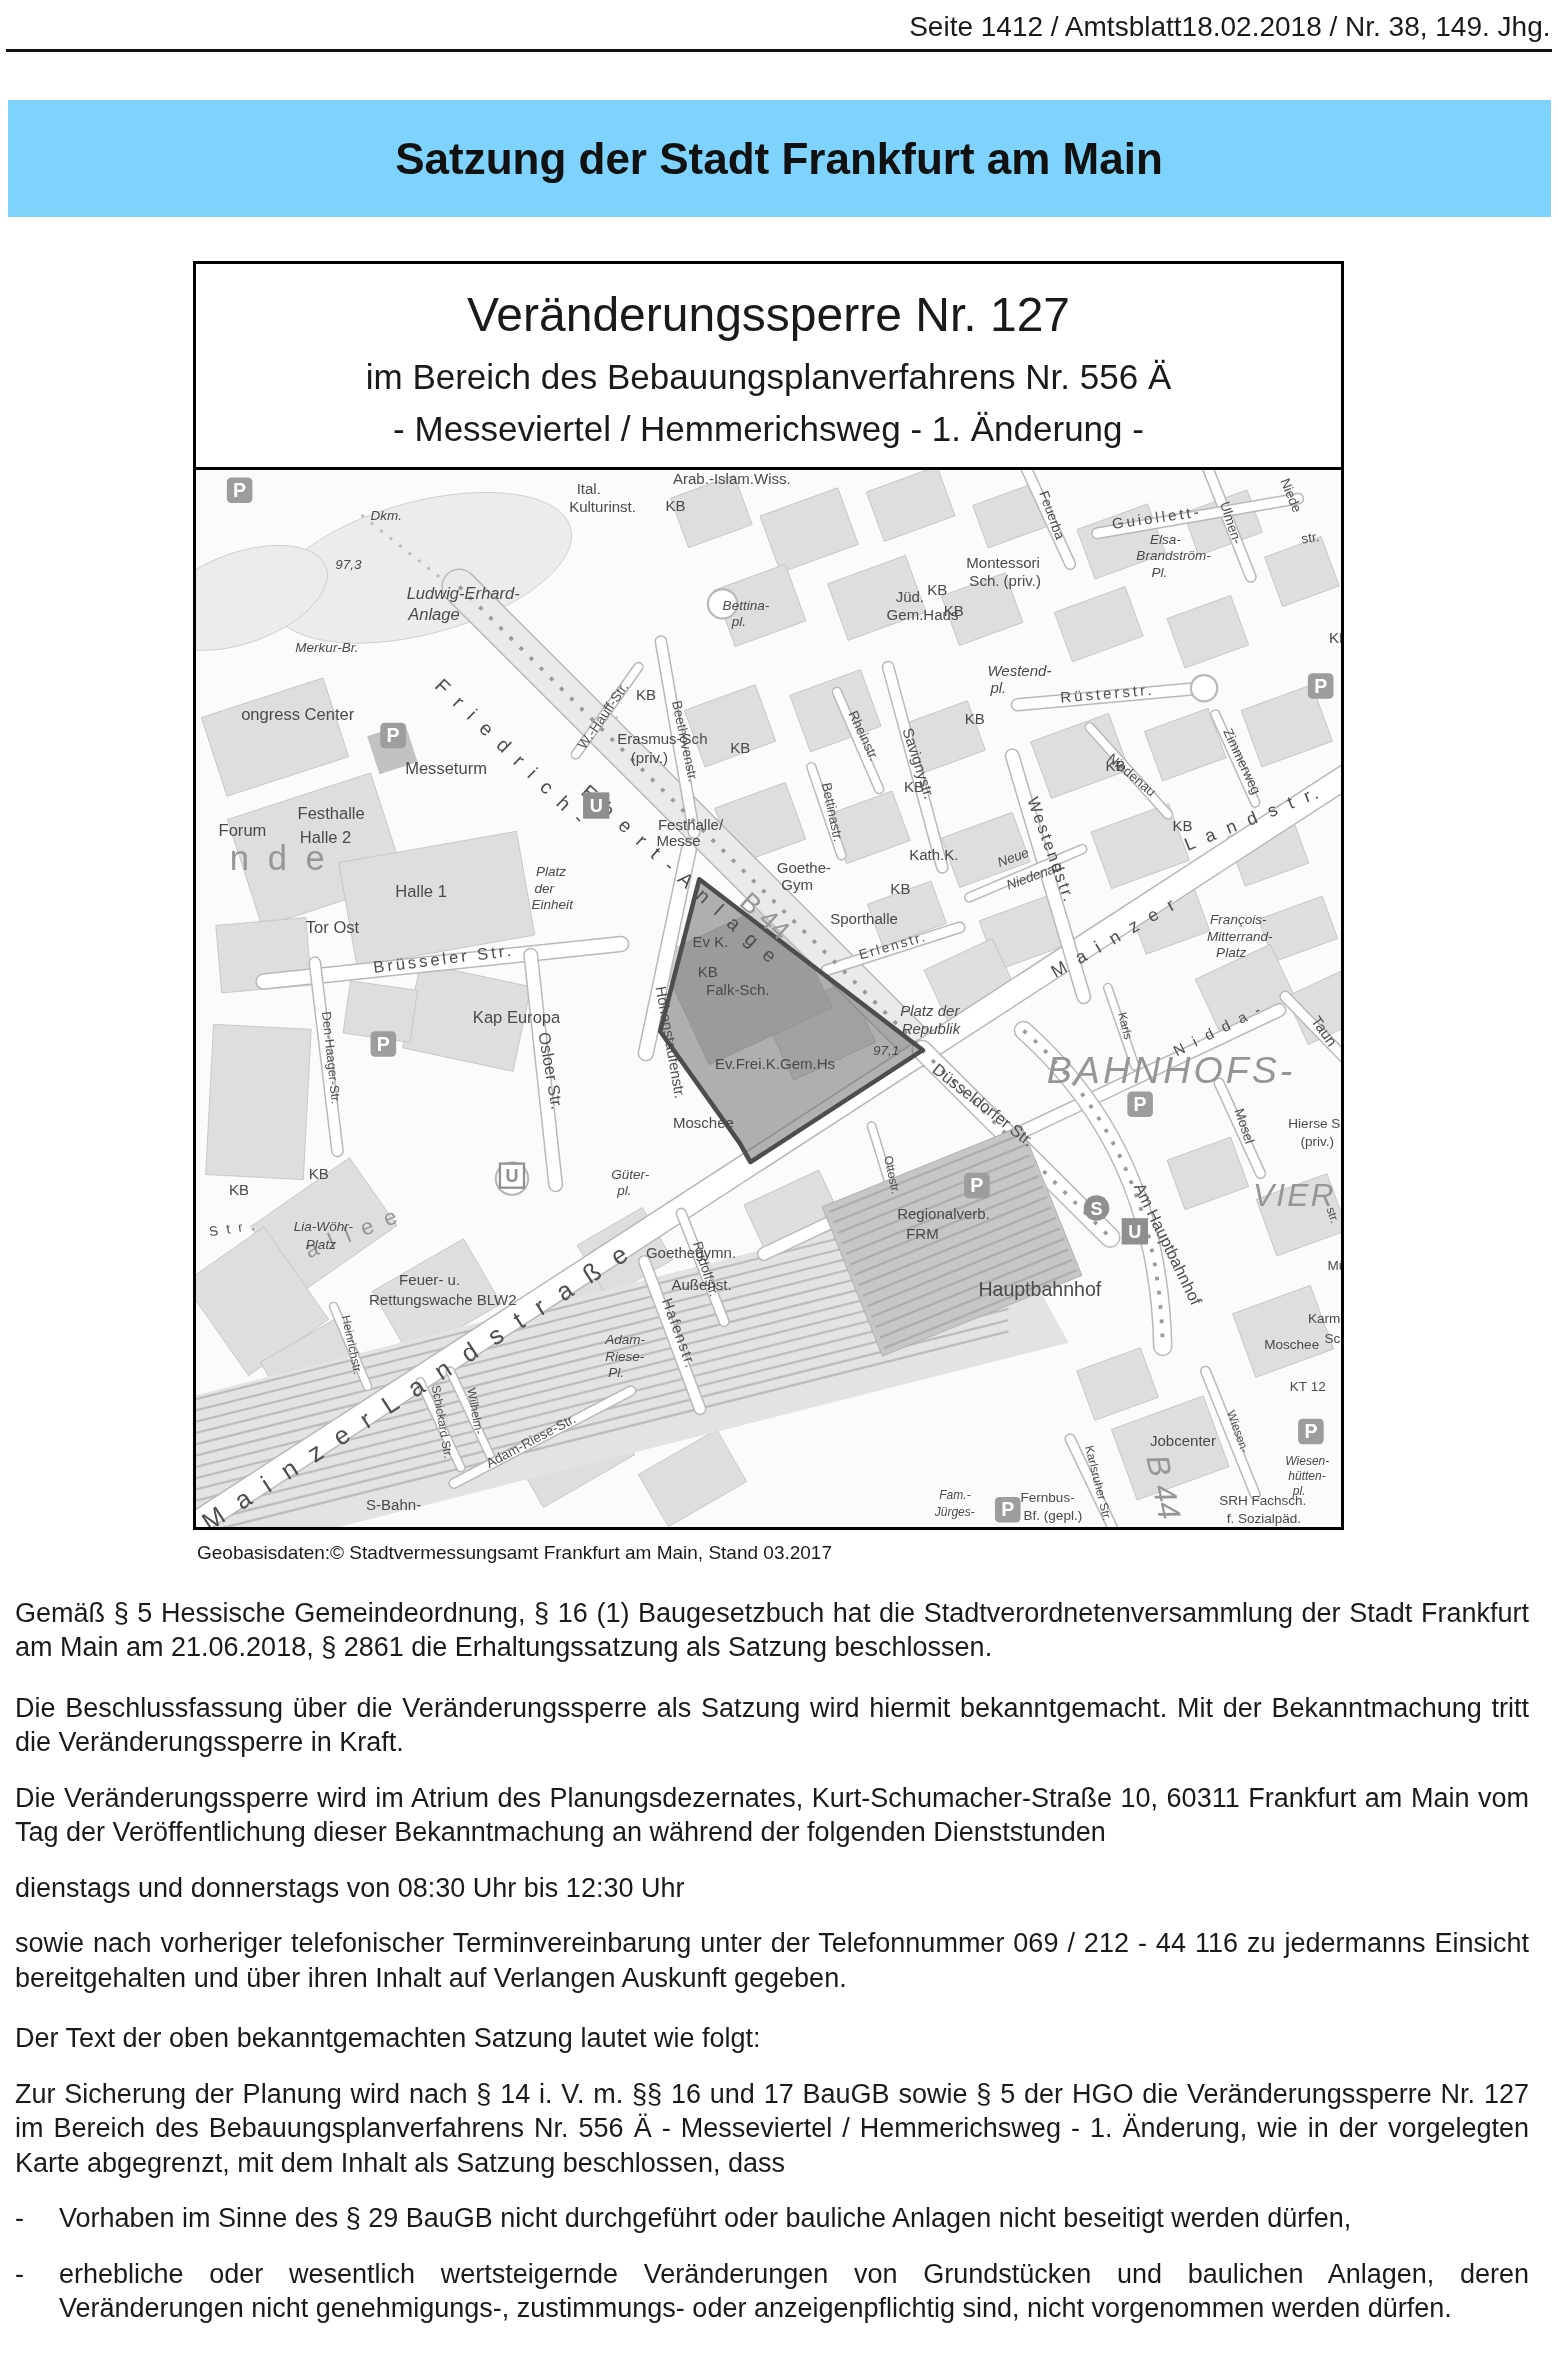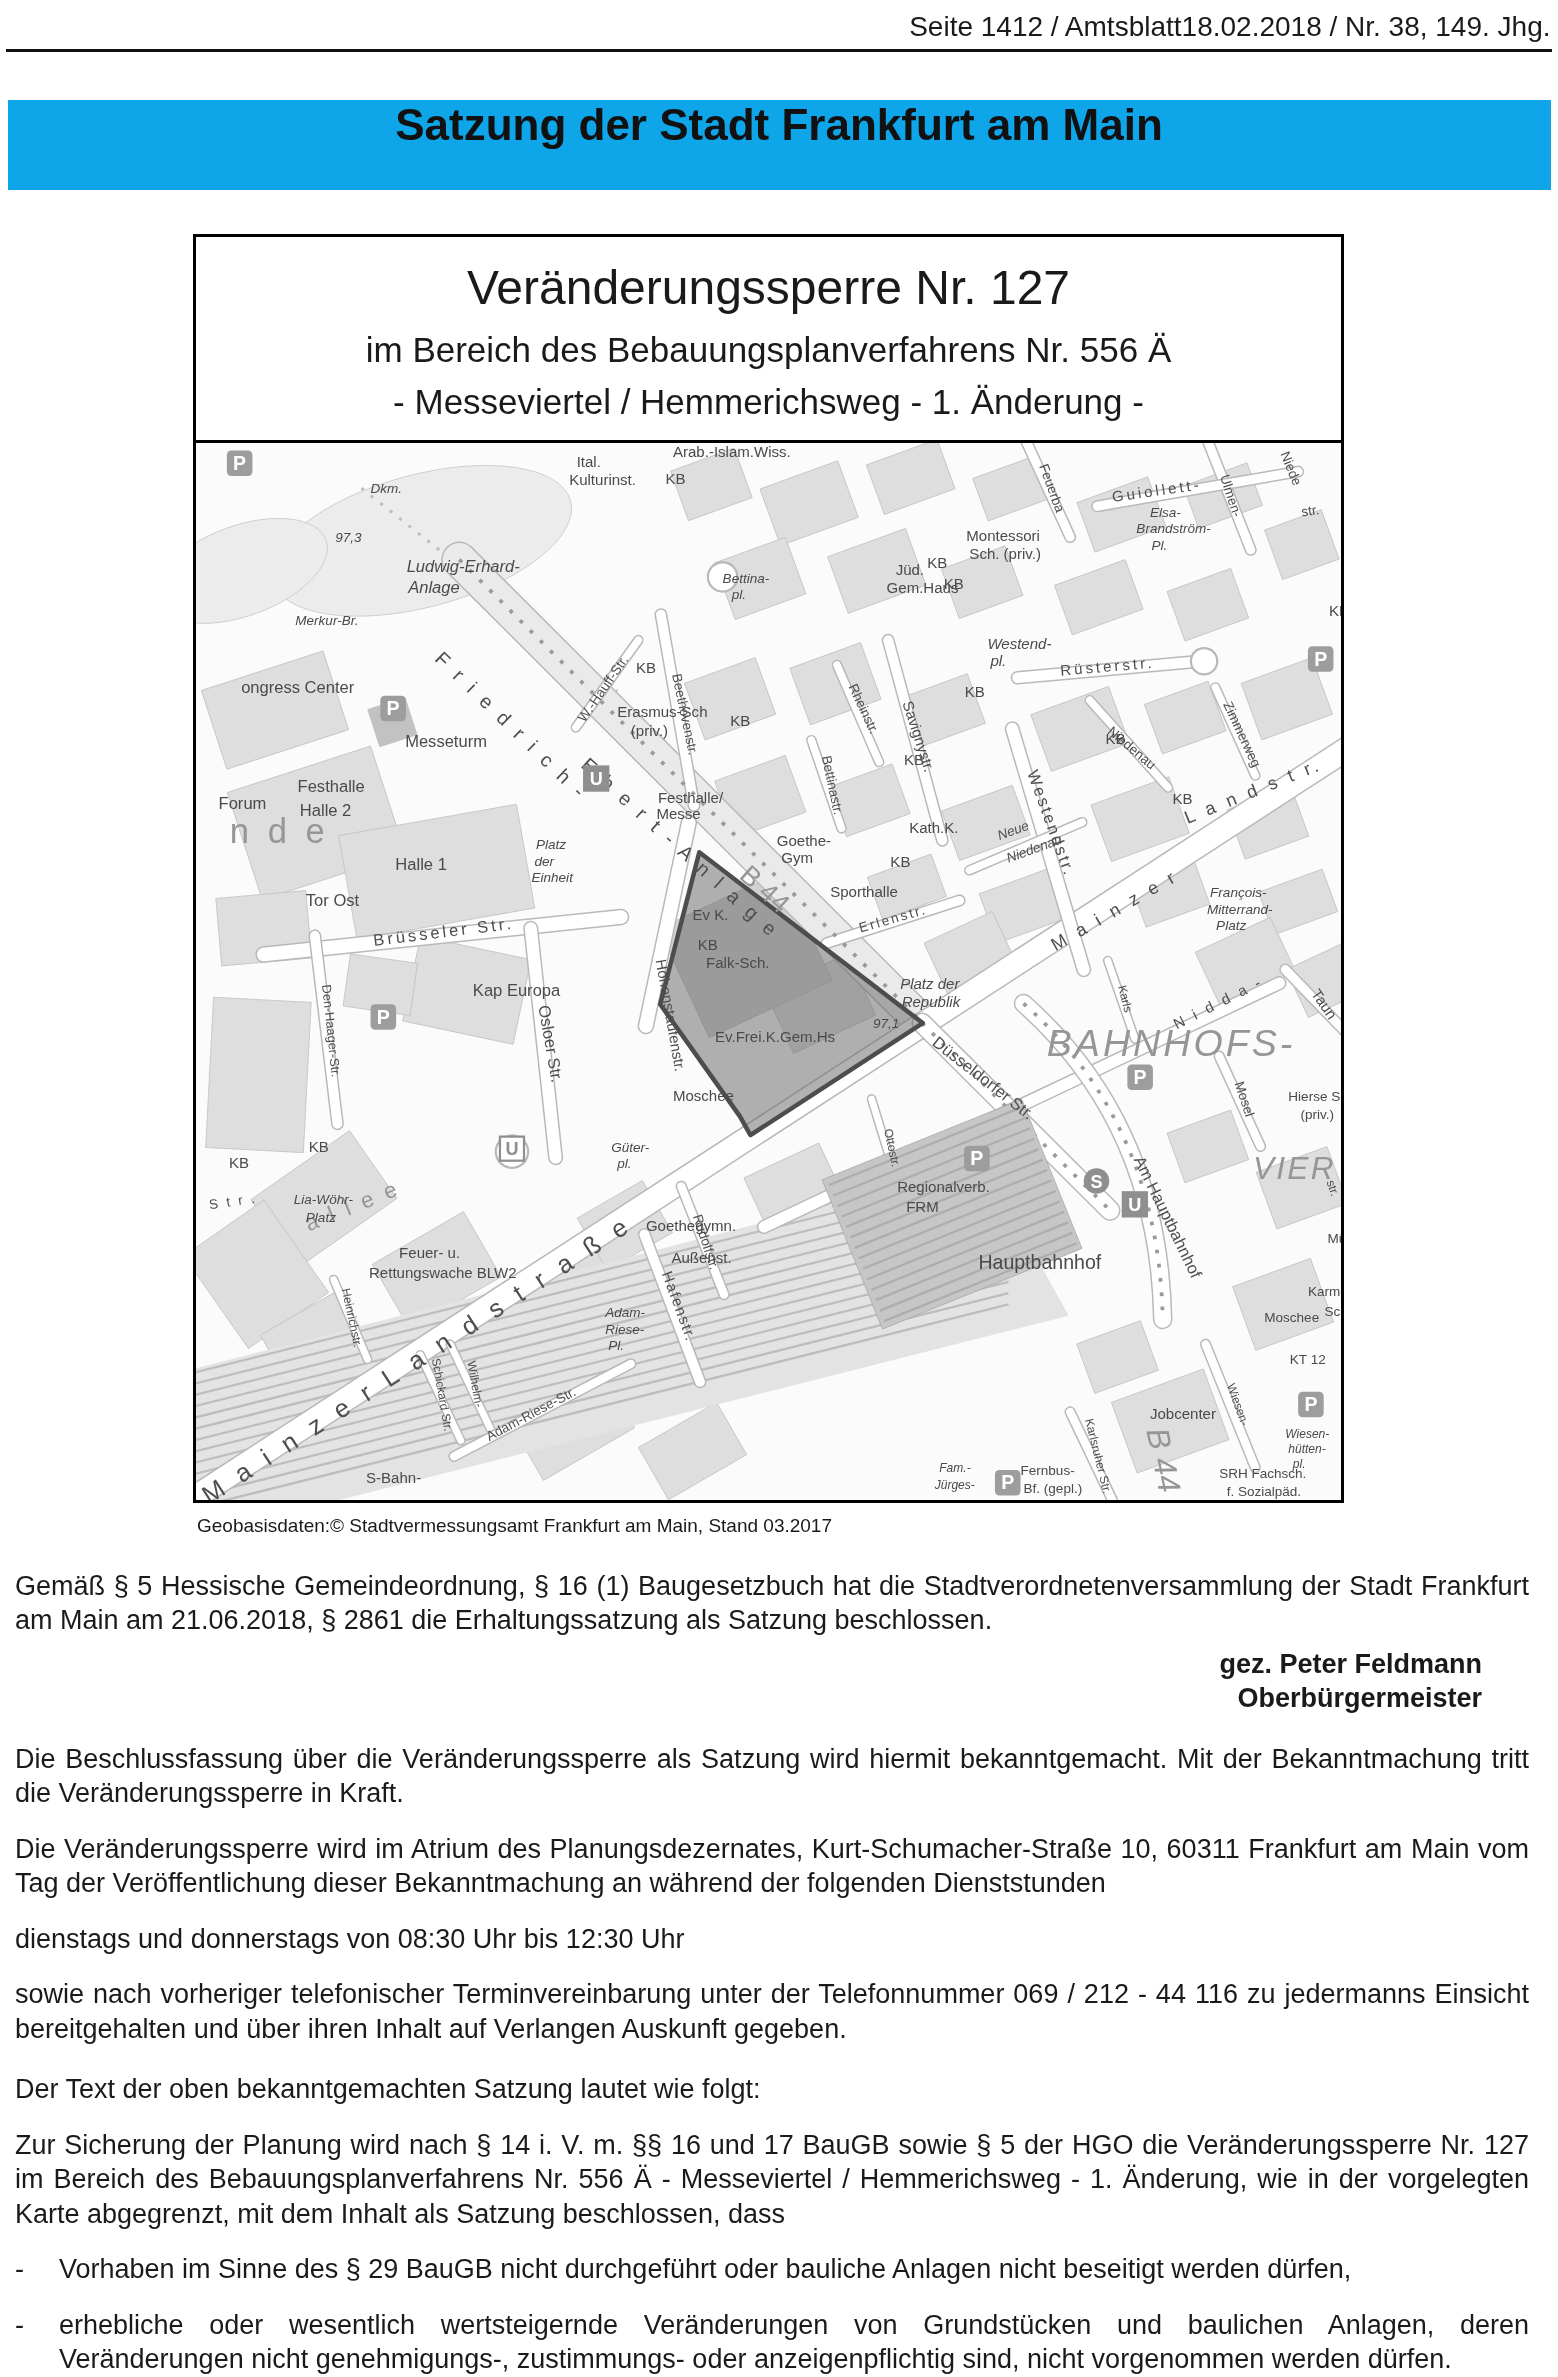--- a/index.html
+++ b/index.html
@@ -1,19 +1,19 @@
 <!DOCTYPE html>
 <html style="font-size:12px"><head>
 <meta charset="utf-8">
 <style>
   html,body{margin:0;padding:0;background:#ffffff;}
   body{width:1558px;height:2377px;position:relative;font-family:"Liberation Sans",sans-serif;color:#1a1a1a;overflow:hidden;}
   .hdr{display:flex;justify-content:flex-end;align-items:baseline;padding:10.5px 7.5px 0 7.5px;font-size:28px;}
   .rule{height:3.8px;background:#111;margin:6px 6px 0 6px;}
-  .banner{margin:48px 7.5px 0 7.5px;height:90px;background:#0ea5e9;display:flex;align-items:flex-start;justify-content:center;}
+  .banner{margin:48px 7.5px 0 7.5px;height:117px;background:#7dd3fc;display:flex;align-items:center;justify-content:center;}
   .banner .t{font-size:44px;font-weight:bold;color:#111;}
   .nbox{margin-left:193px;margin-top:44px;width:1145px;border:3px solid #000;box-sizing:content-box;}
   .btitle{text-align:center;padding:22.6px 7.5px 18px 7.5px;}
   .btitle .l1{font-size:48px;}
   .btitle .l2{font-size:35px;margin-top:15px;}
   .btitle .l3{font-size:35px;margin-top:12px;}
   svg.map{display:block;width:1145px;height:1057px;border-top:3px solid #000;background:#fcfcfc;}
   .caption{margin:12px 0 0 197px;font-size:19px;}
   .bodytxt{margin:32px 29px 0 15px;font-size:27px;line-height:1.28;}
   .p{margin-top:21px;}
@@ -434,24 +434,20 @@
           </g>
         </g>
     </g>
   </svg>
 </div>
 
 <div class="caption">Geobasisdaten:© Stadtvermessungsamt Frankfurt am Main, Stand 03.2017</div>
 
 <div class="bodytxt">
   <div class="p just">Gemäß § 5 Hessische Gemeindeordnung, § 16 (1) Baugesetzbuch hat die Stadtverordnetenversammlung der Stadt Frankfurt am Main am 21.06.2018, § 2861 die Erhaltungssatzung als Satzung beschlossen.</div>
-  <div class="sig">
-    <div>gez. Peter Feldmann</div>
-    <div>Oberbürgermeister</div>
-  </div>
   <div class="p just" style="margin-top:25.6px">Die Beschlussfassung über die Veränderungssperre als Satzung wird hiermit bekanntgemacht. Mit der Bekanntmachung tritt die Veränderungssperre in Kraft.</div>
   <div class="p just">Die Veränderungssperre wird im Atrium des Planungsdezernates, Kurt-Schumacher-Straße 10, 60311 Frankfurt am Main vom Tag der Veröffentlichung dieser Bekanntmachung an während der folgenden Dienststunden</div>
   <div class="p">dienstags und donnerstags von 08:30 Uhr bis 12:30 Uhr</div>
   <div class="p just">sowie nach vorheriger telefonischer Terminvereinbarung unter der Telefonnummer 069 / 212 - 44 116 zu jedermanns Einsicht bereitgehalten und über ihren Inhalt auf Verlangen Auskunft gegeben.</div>
   <div class="p" style="margin-top:25.6px">Der Text der oben bekanntgemachten Satzung lautet wie folgt:</div>
   <div class="p just">Zur Sicherung der Planung wird nach § 14 i. V. m. §§ 16 und 17 BauGB sowie § 5 der HGO die Veränderungssperre Nr. 127 im Bereich des Bebauungsplanverfahrens Nr. 556 Ä - Messeviertel / Hemmerichsweg - 1. Änderung, wie in der vorgelegten Karte abgegrenzt, mit dem Inhalt als Satzung beschlossen, dass</div>
   <div class="li just">
     <span class="dash">-</span>
     <span>Vorhaben im Sinne des § 29 BauGB nicht durchgeführt oder bauliche Anlagen nicht beseitigt werden dürfen,</span>
   </div>

